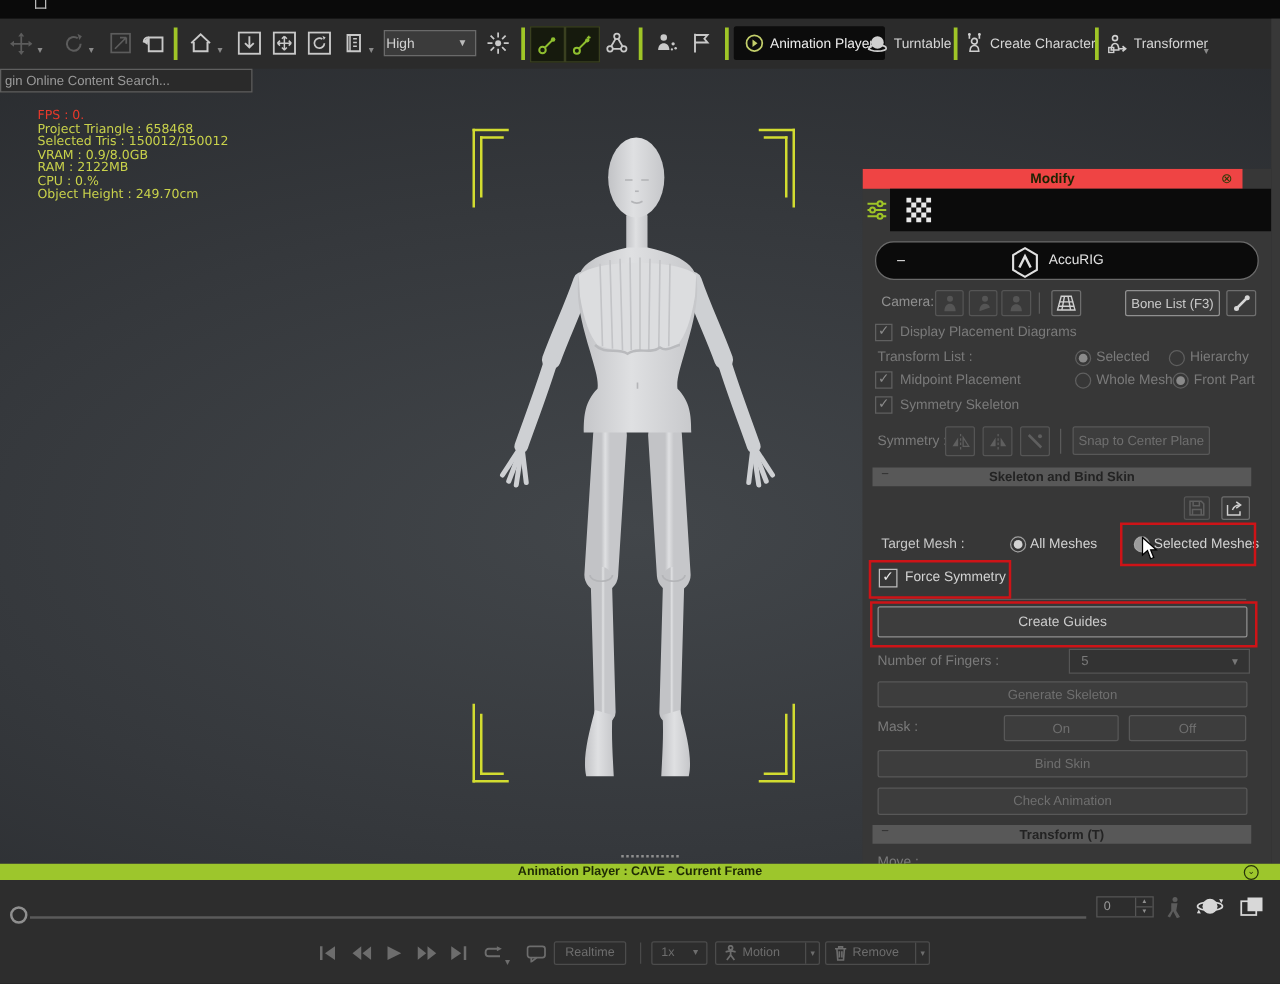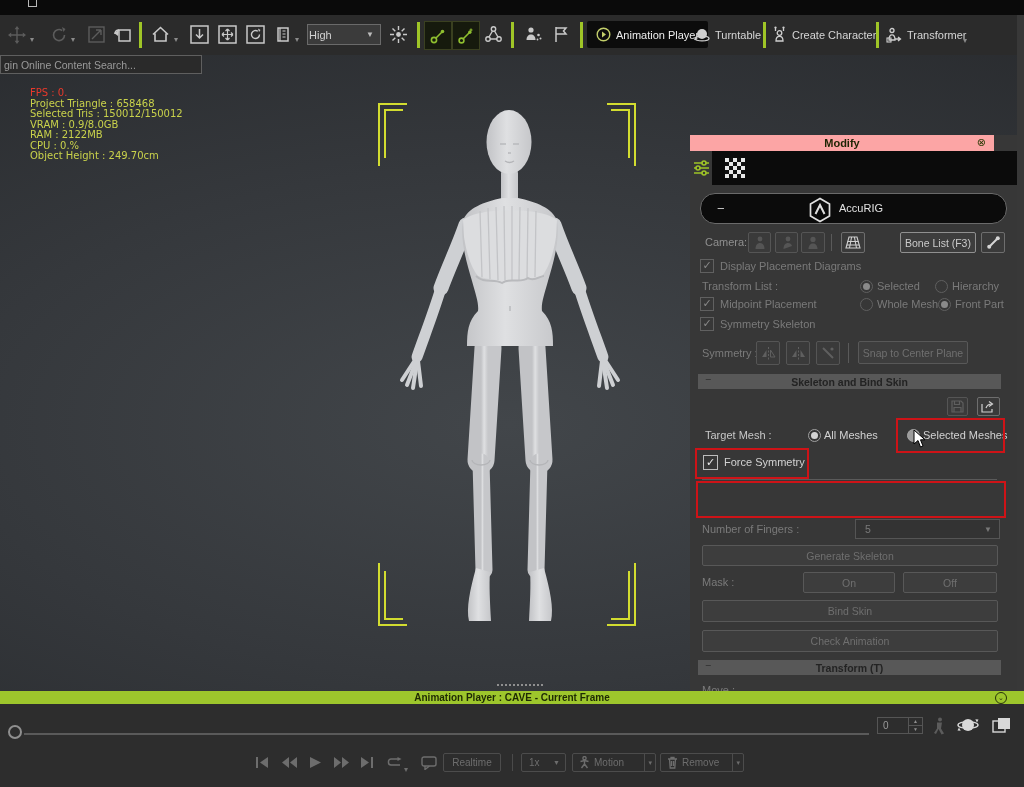--- a/index.html
+++ b/index.html
@@ -34,21 +34,21 @@
   .bracket span{position:absolute;display:block;border:0 solid #d2dc30;}
   .bk-o{left:0;top:0;right:0;bottom:0;}
   .bk-i{width:17px;height:47px;}
   .tl .bk-o,.tl .bk-i{border-top-width:2px;border-left-width:2px;}  .tl .bk-i{left:6px;top:6px;}
   .tr .bk-o,.tr .bk-i{border-top-width:2px;border-right-width:2px;} .tr .bk-i{right:6px;top:6px;}
   .bl .bk-o,.bl .bk-i{border-bottom-width:2px;border-left-width:2px;} .bl .bk-i{left:6px;bottom:6px;}
   .br .bk-o,.br .bk-i{border-bottom-width:2px;border-right-width:2px;} .br .bk-i{right:6px;bottom:6px;}
   .grip{left:497px;top:629px;width:46px;height:3px;border-top:2px dotted #8f8f8f;}
   
   .panel{left:690px;top:135px;width:327px;height:556px;background:#373737;overflow:hidden;}
-  .ptitle{left:0;top:0;width:304px;height:16px;background:#fca5a5;color:#1d2403;font-size:11px;font-weight:bold;
+  .ptitle{left:0;top:0;width:304px;height:16px;background:#ef4444;color:#1d2403;font-size:11px;font-weight:bold;
           display:flex;align-items:center;justify-content:center;}
   .pclose{position:absolute;right:8px;top:1px;font-size:11px;color:#2c3a06;font-weight:normal;}
   .tabstrip{left:22px;top:16px;width:305px;height:34px;background:#0b0b0b;}
   .accubar{left:10px;top:58px;width:307px;height:31px;background:#0b0b0b;border:1px solid #6a6a6a;border-radius:15px;
            box-sizing:border-box;display:flex;align-items:center;}
   .accubar .minus{position:absolute;left:16px;top:7px;color:#cfcfcf;font-size:13px;}
   .acc-label{position:absolute;left:138px;top:8px;color:#e2e2e2;font-size:11px;}
   .prow{position:absolute;left:0;width:327px;height:18px;}
   .plabel{position:absolute;top:2px;font-size:11px;color:#c7c7c7;white-space:nowrap;}
   .dis{color:#7a7a7a;}
@@ -544,20 +544,21 @@
     <div class="redbox" style="left:206px;top:283px;width:105px;height:31px"></div>
 
     <div class="prow" style="top:318px;height:20px">
       <span class="cb en" style="left:13px;top:2px;width:13px;height:13px;line-height:12px">✓</span>
       <span class="plabel" style="left:34px;top:3px;color:#d2d2d2">Force Symmetry</span>
     </div>
     <div class="redbox" style="left:5px;top:313px;width:110px;height:27px"></div>
 
     <div class="divider" style="top:344px"></div>
 
+    <span class="pbtn en" style="left:12px;top:350px;width:296px;height:25px;font-size:11px">Create Guides</span>
     <div class="redbox" style="left:6px;top:346px;width:306px;height:33px"></div>
 
     <div class="prow" style="top:383px;height:22px">
       <span class="plabel dis" style="left:12px;top:5px">Number of Fingers :</span>
       <div class="fsel" style="top:1px">
         <span>5</span>
         <span class="qc">▼</span>
       </div>
     </div>
     <span class="pbtn" style="left:12px;top:410px;width:296px;height:21px">Generate Skeleton</span>

